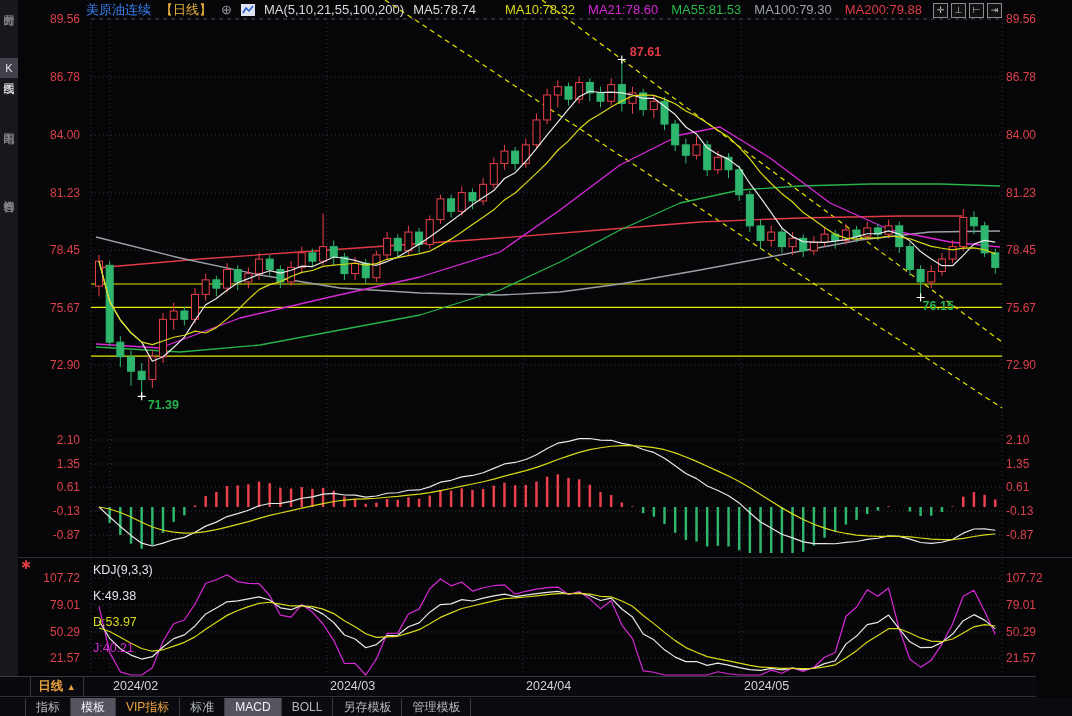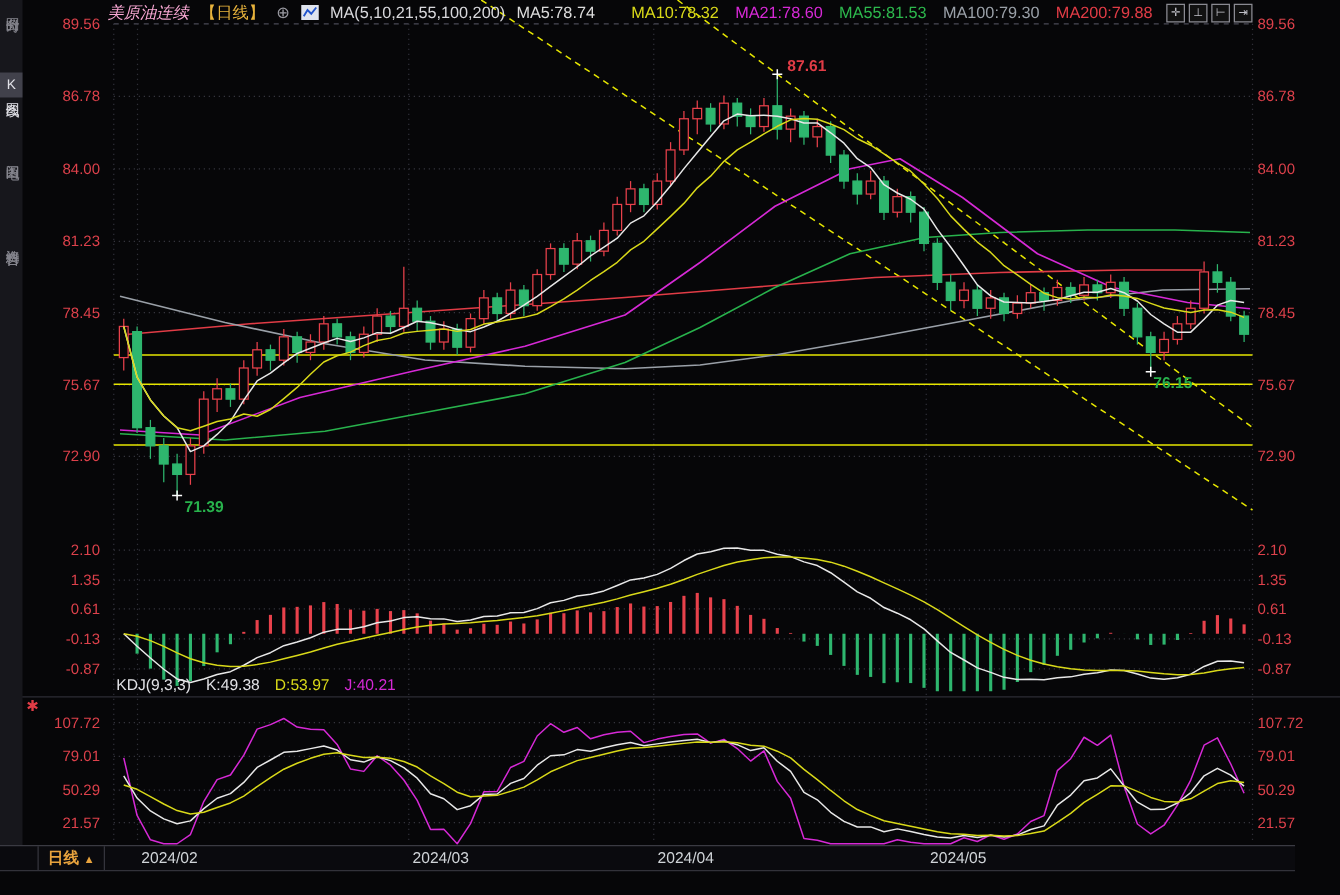--- a/index.html
+++ b/index.html
@@ -7,21 +7,21 @@
        font-family:"Liberation Sans",sans-serif;-webkit-font-smoothing:antialiased;}
   #chart{position:absolute;left:0;top:0;}
   
   .sidebar{position:absolute;left:0;top:0;width:18px;height:676px;background:#17171c;z-index:5;}
   .side-item{position:absolute;left:0;width:18px;writing-mode:vertical-rl;text-orientation:upright;
              color:#86868e;font-size:11px;line-height:18px;text-align:center;padding:4px 0;cursor:pointer;}
   .side-item.active{background:#41414b;color:#e2e2e8;}
   
   .header{position:absolute;left:86px;top:1px;height:17px;display:flex;align-items:center;gap:9px;
           font-size:13px;white-space:nowrap;z-index:6;}
-  .sym{color:#f9a8d4;font-style:italic;}
+  .sym{color:#3b82f6;}
   .per{color:#e8b33c;}
   .plus-ico{color:#9a9aa2;font-size:13px;}
   .mini-chart{width:14px;height:12px;background:#dfe4ee;display:inline-block;position:relative;}
   .ma-set{color:#d8d8dc;}
   .ma-val{font-size:13px;}
   
   .toolbar{position:absolute;left:933px;top:3px;display:flex;gap:3px;z-index:6;}
   .tool-ico{width:13px;height:13px;border:1px solid #8a8a92;color:#c0c0c8;font-size:9px;line-height:13px;
             text-align:center;cursor:pointer;background:#111;}
   
@@ -421,34 +421,44 @@
       <div class="axlab l" style="top: 598px;">79.01</div>
       <div class="axlab r" style="top: 598px;">79.01</div>
       <div class="axlab l" style="top: 625px;">50.29</div>
       <div class="axlab r" style="top: 625px;">50.29</div>
       <div class="axlab l" style="top: 651px;">21.57</div>
       <div class="axlab r" style="top: 651px;">21.57</div>
     </div>
 
 
   <span class="kdj-gear">✱</span>
-  <div class="ind-head" style="top:541px;">
+  <div class="ind-head" style="top:563px;flex-direction:column;">
     <span class="w">KDJ(9,3,3)</span>
     <span class="w">K:49.38</span>
     <span class="y">D:53.97</span>
     <span class="m">J:40.21</span>
   </div>
 
   <div class="timeline">
     <div class="period-cell">
       <span>日线</span>
       <span class="arr">▲</span>
     </div>
     <div id="dates">
         <div class="dt" style="left: 113px;">2024/02</div>
         <div class="dt" style="left: 330px;">2024/03</div>
         <div class="dt" style="left: 526px;">2024/04</div>
         <div class="dt" style="left: 744px;">2024/05</div>
       </div>
   </div>
 
+  <div class="tabrow" id="tabrow">
+      <div class="tab">指标</div>
+      <div class="tab selected">模板</div>
+      <div class="tab vip">VIP指标</div>
+      <div class="tab">标准</div>
+      <div class="tab selected">MACD</div>
+      <div class="tab">BOLL</div>
+      <div class="tab">另存模板</div>
+      <div class="tab">管理模板</div>
+    </div>
 
 </div>
 
 </body></html>

